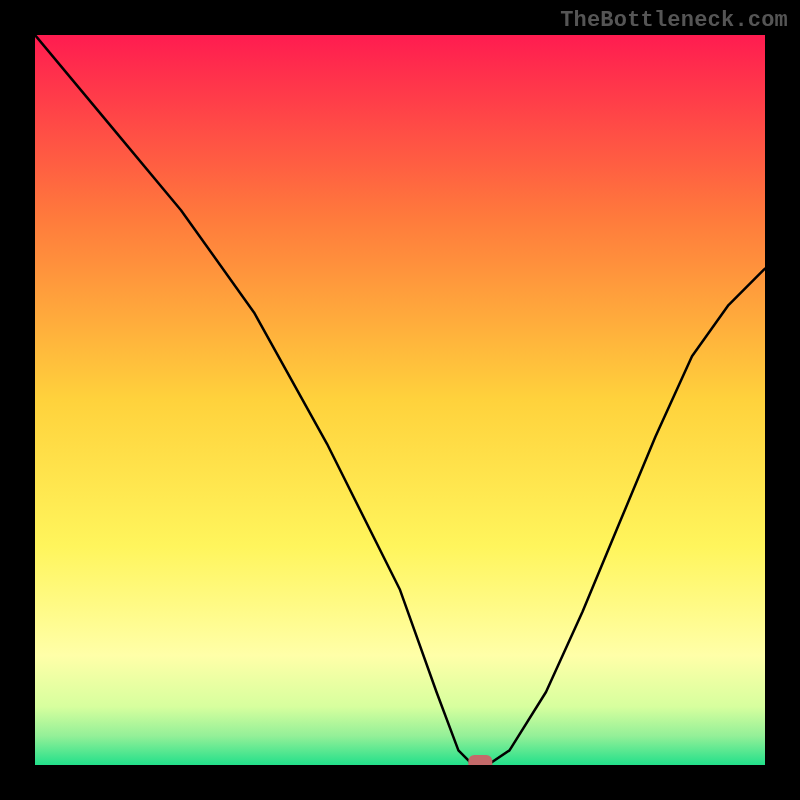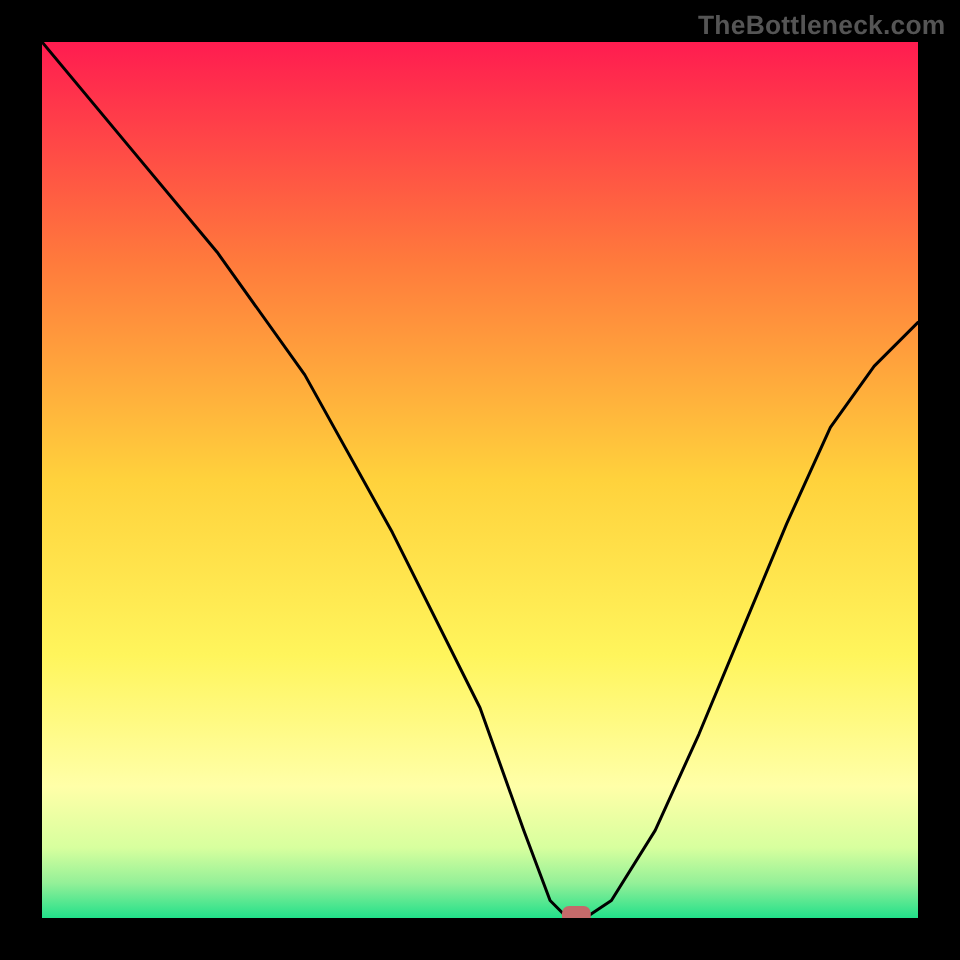--- a/index.html
+++ b/index.html
@@ -20,21 +20,21 @@
     position: absolute;
     left: 35px;
     top: 35px;
     width: 730px;
     height: 730px;
   }
   .watermark {
     position: absolute;
     top: 8px;
     right: 12px;
-    font-family: Liberation Sans, sans-serif;
+    font-family: Liberation Mono, monospace;
     font-size: 22px;
     font-weight: bold;
     color: #555;
     letter-spacing: 0.2px;
   }
   svg {
     display: block;
   }
 </style>
 </head>

